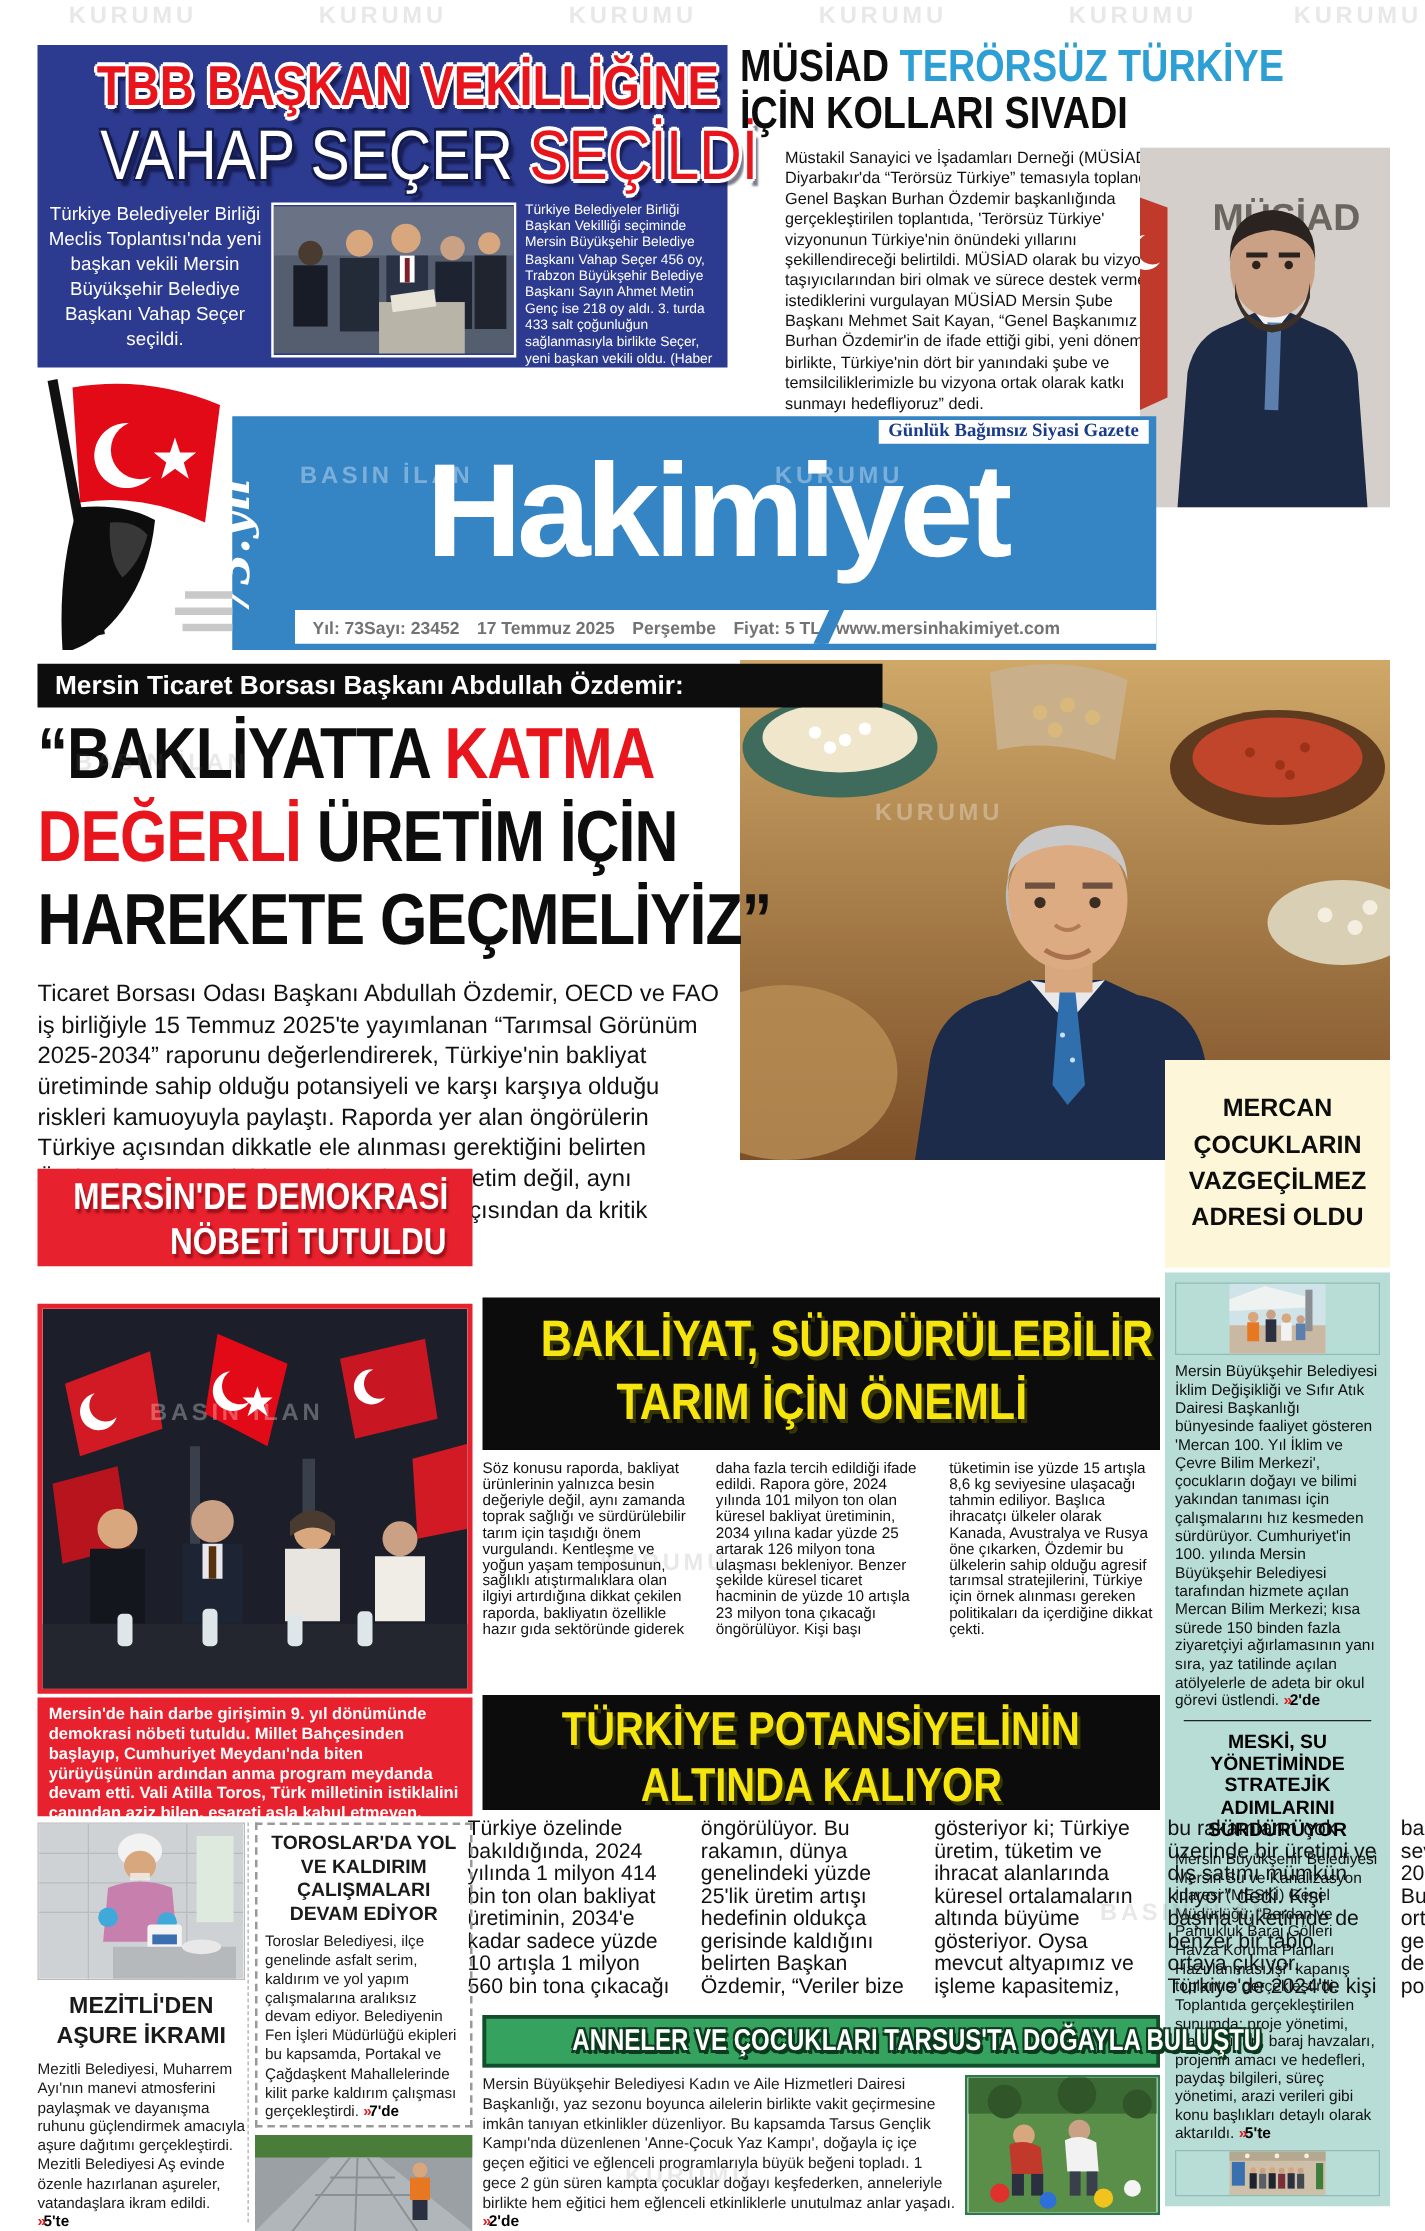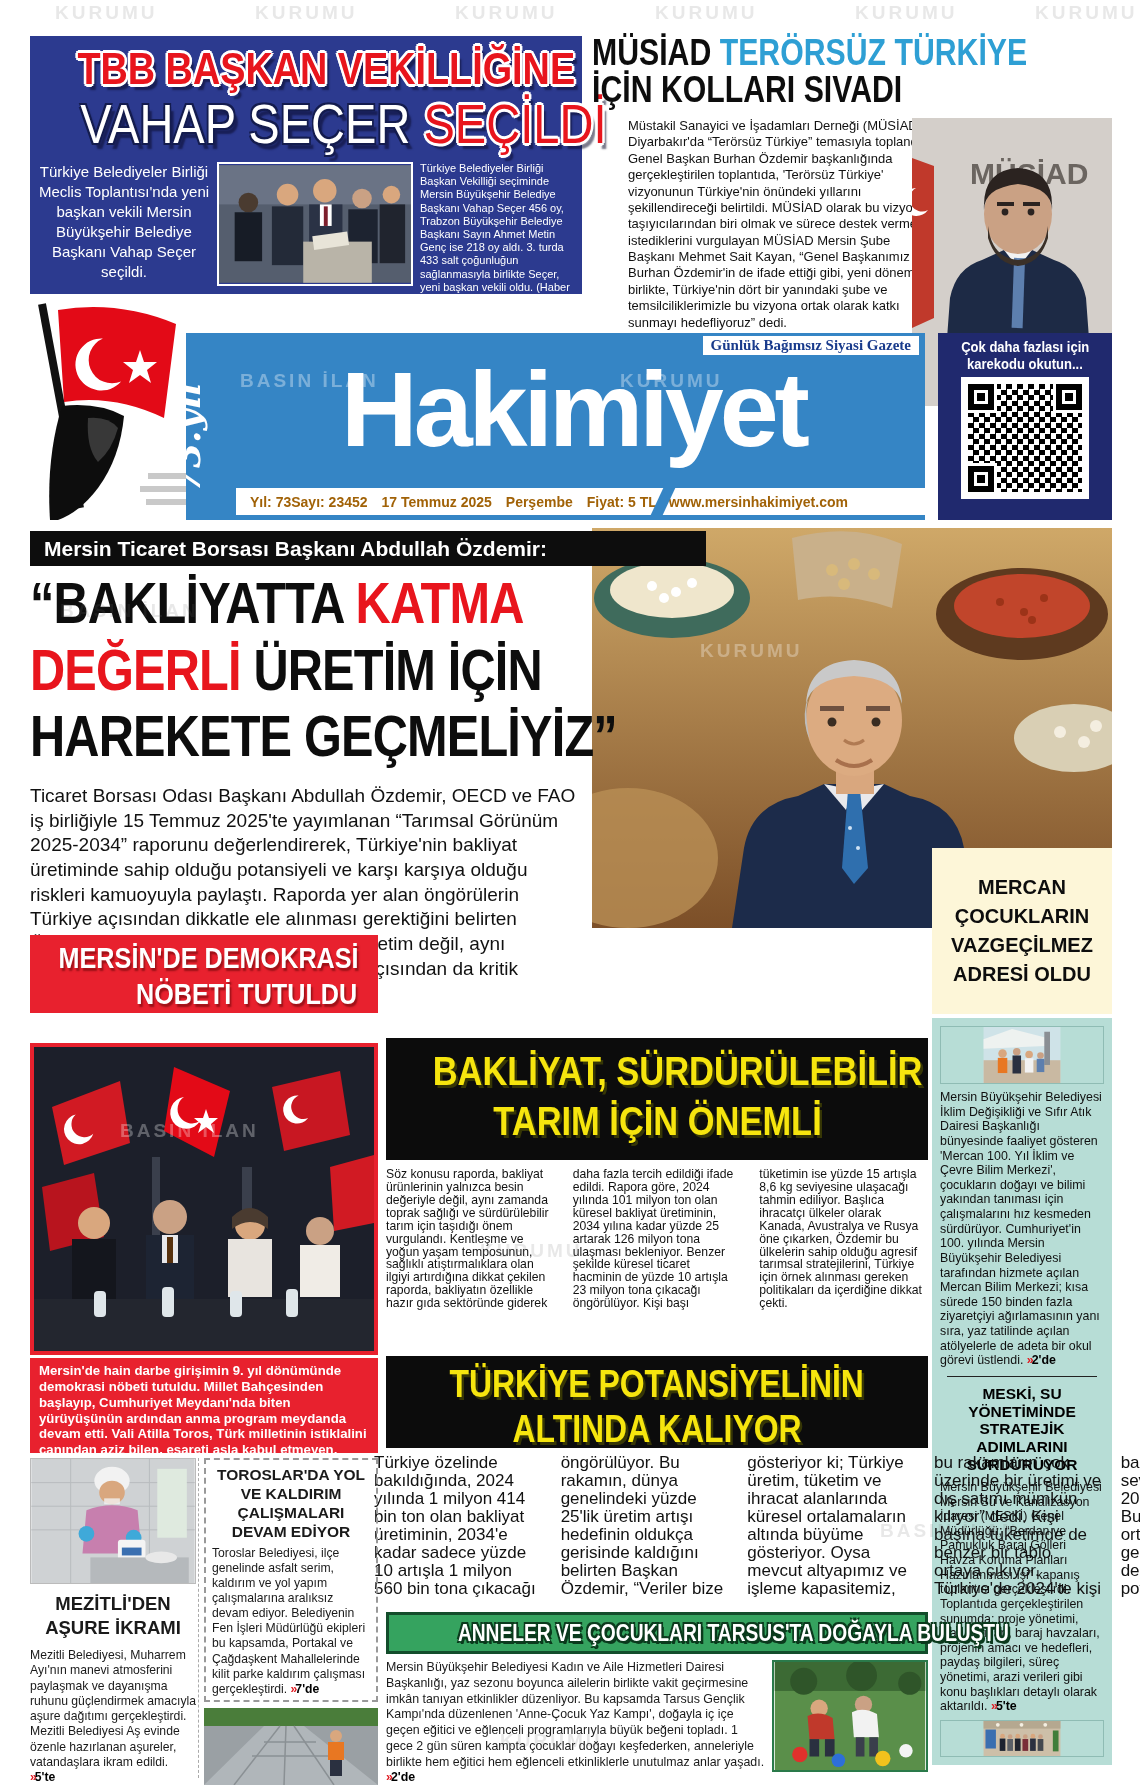--- a/index.html
+++ b/index.html
@@ -34,21 +34,21 @@
   
   .flagart{left:28px;top:298px;width:158px;height:222px;z-index:5;}
   .logopanel{left:162px;top:333px;width:763px;height:187px;background:#3585c5;z-index:3;}
   .years{position:absolute;left:4px;top:10px;height:150px;writing-mode:vertical-rl;transform:rotate(180deg);
          font-family:"DejaVu Serif",serif;font-style:italic;font-weight:700;font-size:36px;color:#fff;}
   .logo{position:absolute;left:64px;right:4px;top:2px;height:150px;line-height:148px;text-align:center;
         font-size:106px;font-weight:800;letter-spacing:-4px;color:#fff;}
   .tagline{position:absolute;top:3px;right:6px;background:#fff;color:#193b8c;
            font-family:"Liberation Serif",serif;font-weight:700;font-size:15px;padding:1px 8px;}
   .datebar{position:absolute;left:74px;right:0;bottom:5px;height:27px;background:#fff;display:flex;
-           align-items:center;padding-left:14px;font-size:14px;font-weight:700;color:#a16207;box-sizing:border-box;}
+           align-items:center;padding-left:14px;font-size:14px;font-weight:700;color:#737373;box-sizing:border-box;}
   .slash{display:inline-block;width:9px;height:27px;background:#3585c5;transform:skewX(-25deg);}
   .qrbox{left:938px;top:333px;width:174px;height:187px;background:#20296e;z-index:3;text-align:center;
          box-sizing:border-box;padding-top:5px;}
   .qr-t{color:#fff;font-weight:900;font-size:15.5px;line-height:1.1;}
   .qr{position:relative;width:128px;height:122px;background:#fff;margin:5px auto 0;}
   .qr-noise{position:absolute;inset:7px;background:conic-gradient(#000 25%,#fff 0 50%,#000 0 75%,#fff 0) 0 0/11px 11px;}
   .fp{position:absolute;width:26px;height:26px;border:6px solid #000;background:#fff;box-sizing:border-box;
       box-shadow:0 0 0 3px #fff;}
   .fp::after{content:"";position:absolute;left:3px;top:3px;width:8px;height:8px;background:#000;}
   
@@ -204,30 +204,20 @@
     <div class="tagline">Günlük Bağımsız Siyasi Gazete</div>
     <div class="datebar">
       <span>Yıl: 73</span>
       <span>Sayı: 23452</span>
       <span style="margin-left:14px">17 Temmuz 2025</span>
       <span style="margin-left:14px">Perşembe</span>
       <span style="margin-left:14px">Fiyat: 5 TL</span>
       <span class="slash"></span>
       <span class="slash" style="margin-left:-6px"></span>
       <span>www.mersinhakimiyet.com</span>
-    </div>
-  </div>
-  <div class="abs qrbox">
-    <div class="qr-t"><span class="cond">Çok daha fazlası için</span></div>
-    <div class="qr-t"><span class="cond">karekodu okutun...</span></div>
-    <div class="qr">
-      <div class="qr-noise"></div>
-      <div class="fp" style="left:7px;top:7px"></div>
-      <div class="fp" style="right:7px;top:7px"></div>
-      <div class="fp" style="left:7px;bottom:7px"></div>
     </div>
   </div>
 
   <div class="abs kicker">
     <span>Mersin Ticaret Borsası Başkanı Abdullah Özdemir:</span>
   </div>
   <div class="abs mainh">
     <div class="mline"><span class="cond condL"><span class="hk">“BAKLİYATTA</span> <span class="hr">KATMA</span></span></div>
     <div class="mline"><span class="cond condL"><span class="hr">DEĞERLİ</span> <span class="hk">ÜRETİM İÇİN</span></span></div>
     <div class="mline"><span class="cond condL hk">HAREKETE GEÇMELİYİZ”</span></div>

